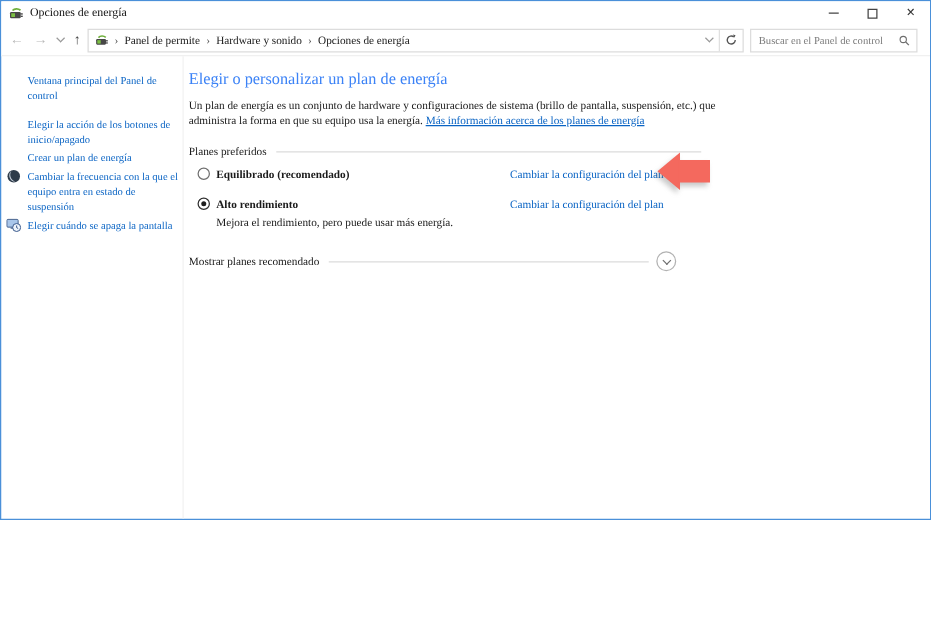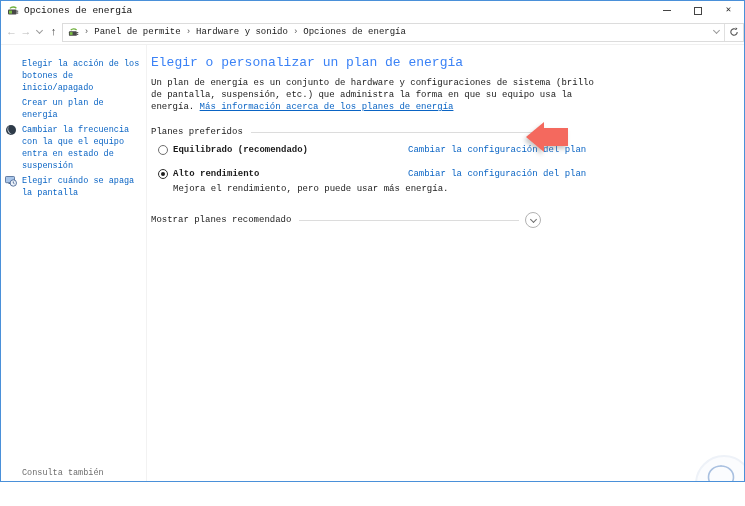--- a/index.html
+++ b/index.html
@@ -1,20 +1,20 @@
 <!DOCTYPE html>
 <html><head>
 <meta charset="utf-8">
 <style>
   * { margin:0; padding:0; box-sizing:border-box; }
   html,body { background:#fff; }
   .window {
-    position:relative; width:745px; height:482px;
+    position:relative; width:745px; height:416px;
     border:1px solid #4a90d9; background:#fff; overflow:hidden;
-    font-family:Liberation Mono, monospace;
+    font-family:Liberation Serif, serif;
     font-size:9px; color:#1a1a1a;
   }
 
   
   .titlebar { position:absolute; top:0; left:0; right:0; height:19px;
     display:flex; align-items:center; padding-left:6px; background:#fff; }
   .title-icon { width:12px; height:12px; margin-right:5px; flex:none; }
   .title-text { font-size:9.5px; color:#111; }
   .caption-buttons { margin-left:auto; display:flex; height:100%; }
   .cap-btn { width:31px; height:100%; display:flex; align-items:center; justify-content:center; color:#333; }
@@ -147,23 +147,33 @@
         </div>
         <div class="refresh-btn">
           <svg width="10" height="10" viewBox="0 0 10 10">
             <path d="M8.2 5 a3.2 3.2 0 1 1 -1.1 -2.4" fill="none" stroke="#555" stroke-width="1.1"></path>
             <path d="M6.4 0.6 l2 0.6 -0.9 1.9 z" fill="#555"></path>
           </svg>
         </div>
       </div>
     </div>
 
+    <div class="searchbox">
+      <span class="search-placeholder">Buscar en el Panel de control</span>
+      <svg width="9" height="9" viewBox="0 0 10 10">
+        <circle cx="4" cy="4" r="2.8" fill="none" stroke="#6e6e6e" stroke-width="1"></circle>
+        <line x1="6.2" y1="6.2" x2="9" y2="9" stroke="#6e6e6e" stroke-width="1.1"></line>
+      </svg>
+    </div>
   </div>
 
   <div class="sidebar">
+    <div class="side-item spaced">
+      <span>Ventana principal del Panel de control</span>
+    </div>
     <div class="side-item">
       <span>Elegir la acción de los botones de inicio/apagado</span>
     </div>
     <div class="side-item">
       <span>Crear un plan de energía</span>
     </div>
     <div class="side-item">
       <svg class="side-icon" viewBox="0 0 12 12">
         <circle cx="6" cy="6" r="5" fill="#2e3b49"></circle>
         <path d="M4.2 1.6 a5 5 0 0 0 3.2 8.8 a5.8 5.8 0 0 1 -3.2 -8.8" fill="#c7d1dc"></path>

